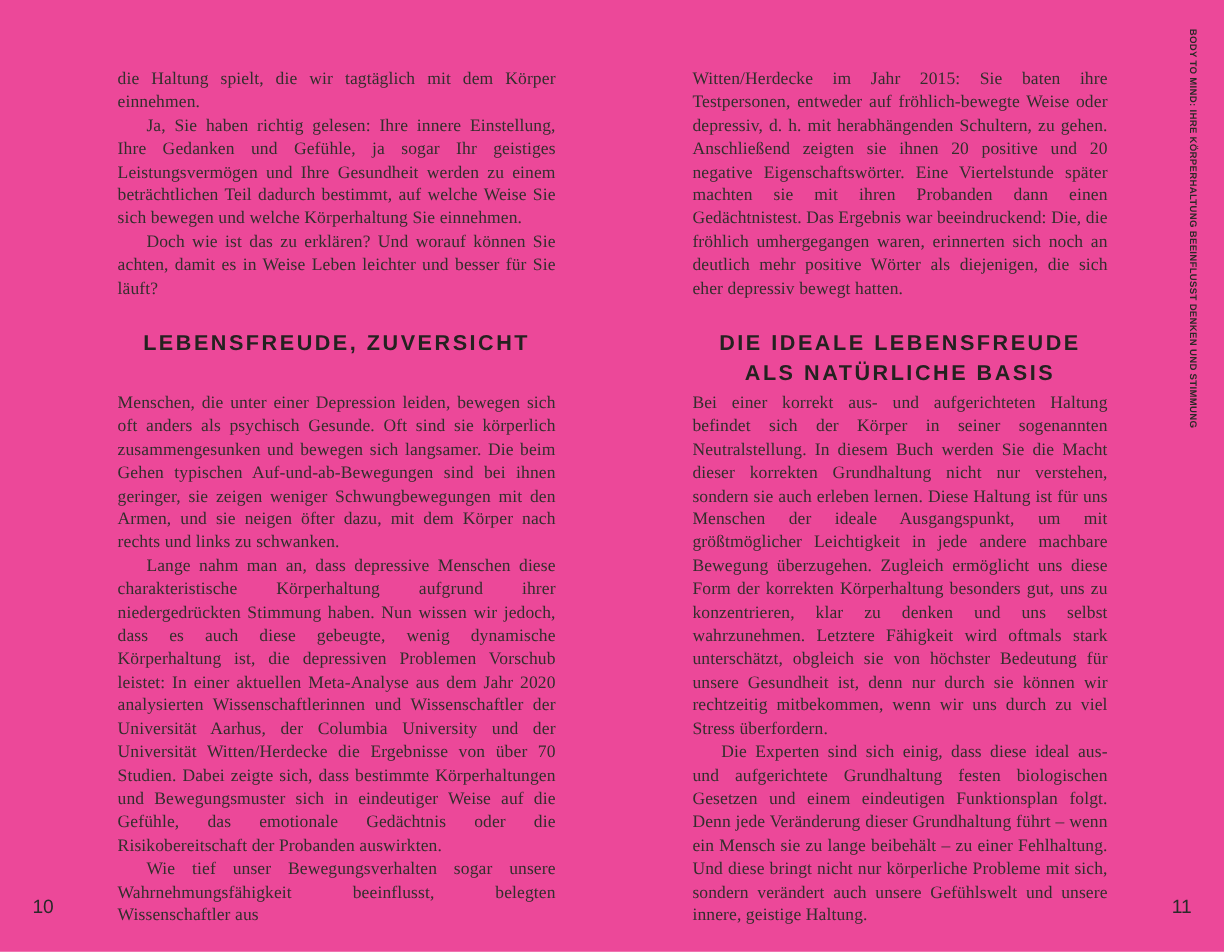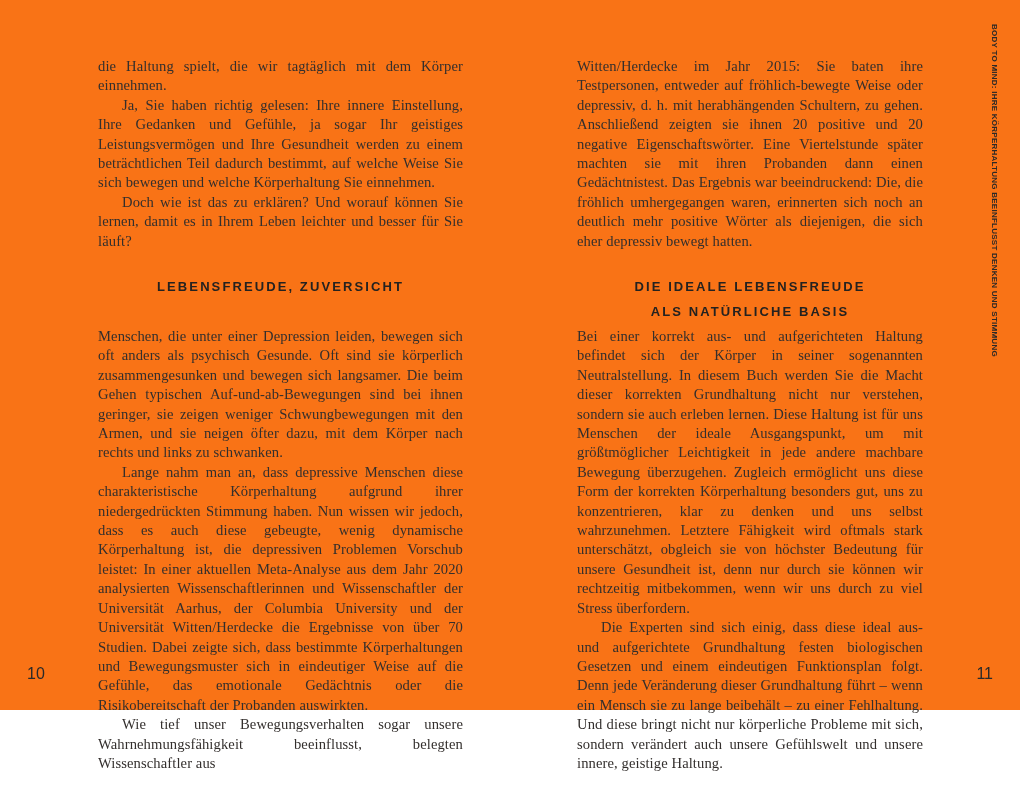--- a/index.html
+++ b/index.html
@@ -5,22 +5,22 @@
   html, body { margin: 0; padding: 0; }
   body {
     width: 1020px; height: 793px;
     background: #ffffff;
     font-family: "Liberation Serif", serif;
     color: #332f2d;
     overflow: hidden;
   }
   .spread {
     position: relative;
-    width: 1020px; height: 710px;
-    background: #f97316;
+    width: 1020px; height: 793px;
+    background: #ec4899;
     text-decoration: underline;
   }
   .text-col {
     position: absolute;
     text-align: justify;
     font-size: 14.6px;
     line-height: 19.4px;
     letter-spacing: 0.1px;
     hyphens: auto;
     -webkit-hyphens: auto;
@@ -30,21 +30,21 @@
   .intro   { top: 57px; }
   .section { top: 327px; }
   .para { margin: 0; }
   .para.indent { text-indent: 24px; }
   .heading {
     position: absolute;
     top: 274px;
     text-align: center;
     font-family: "Liberation Sans", sans-serif;
     font-weight: bold;
-    font-size: 13px;
+    font-size: 18px;
     letter-spacing: 2.1px;
     line-height: 25px;
     color: #242220;
   }
   .heading span { display: block; }
   .page-number {
     position: absolute;
     bottom: 27px;
     font-family: "Liberation Sans", sans-serif;
     font-size: 16px;
@@ -68,21 +68,21 @@
 </style>
 </head>
 <body>
 
 <div class="spread">
 
   <div>
     <div class="text-col col-left intro">
         <p class="para">die Haltung spielt, die wir tagtäglich mit dem Körper einnehmen.</p>
         <p class="para indent">Ja, Sie haben richtig gelesen: Ihre innere Einstellung, Ihre Gedanken und Gefühle, ja sogar Ihr geistiges Leistungsvermögen und Ihre Gesundheit werden zu einem beträchtlichen Teil dadurch bestimmt, auf welche Weise Sie sich bewegen und welche Körperhaltung Sie einnehmen.</p>
-        <p class="para indent">Doch wie ist das zu erklären? Und worauf können Sie lernen, damit es in Ihrem Leben leichter und besser für Sie läuft?</p>
+        <p class="para indent">Doch wie ist das zu erklären? Und worauf können Sie achten, damit es in Weise Leben leichter und besser für Sie läuft?</p>
       </div>
 
     <div class="heading col-left">
       <span>LEBENSFREUDE, ZUVERSICHT</span>
     </div>
 
     <div class="text-col col-left section">
         <p class="para">Menschen, die unter einer Depression leiden, bewegen sich oft anders als psychisch Gesunde. Oft sind sie körperlich zusammengesunken und bewegen sich langsamer. Die beim Gehen typischen Auf-und-ab-Bewegungen sind bei ihnen geringer, sie zeigen weniger Schwungbewegungen mit den Armen, und sie neigen öfter dazu, mit dem Körper nach rechts und links zu schwanken.</p>
         <p class="para indent">Lange nahm man an, dass depressive Menschen diese charakteristische Körperhaltung aufgrund ihrer niedergedrückten Stimmung haben. Nun wissen wir jedoch, dass es auch diese gebeugte, wenig dynamische Körperhaltung ist, die depressiven Problemen Vorschub leistet: In einer aktuellen Meta-Analyse aus dem Jahr 2020 analysierten Wissenschaftlerinnen und Wissenschaftler der Universität Aarhus, der Columbia University und der Universität Witten/Herdecke die Ergebnisse von über 70 Studien. Dabei zeigte sich, dass bestimmte Körperhaltungen und Bewegungsmuster sich in eindeutiger Weise auf die Gefühle, das emotionale Gedächtnis oder die Risikobereitschaft der Probanden auswirkten.</p>
         <p class="para indent">Wie tief unser Bewegungsverhalten sogar unsere Wahrnehmungsfähigkeit beeinflusst, belegten Wissenschaftler aus</p>

